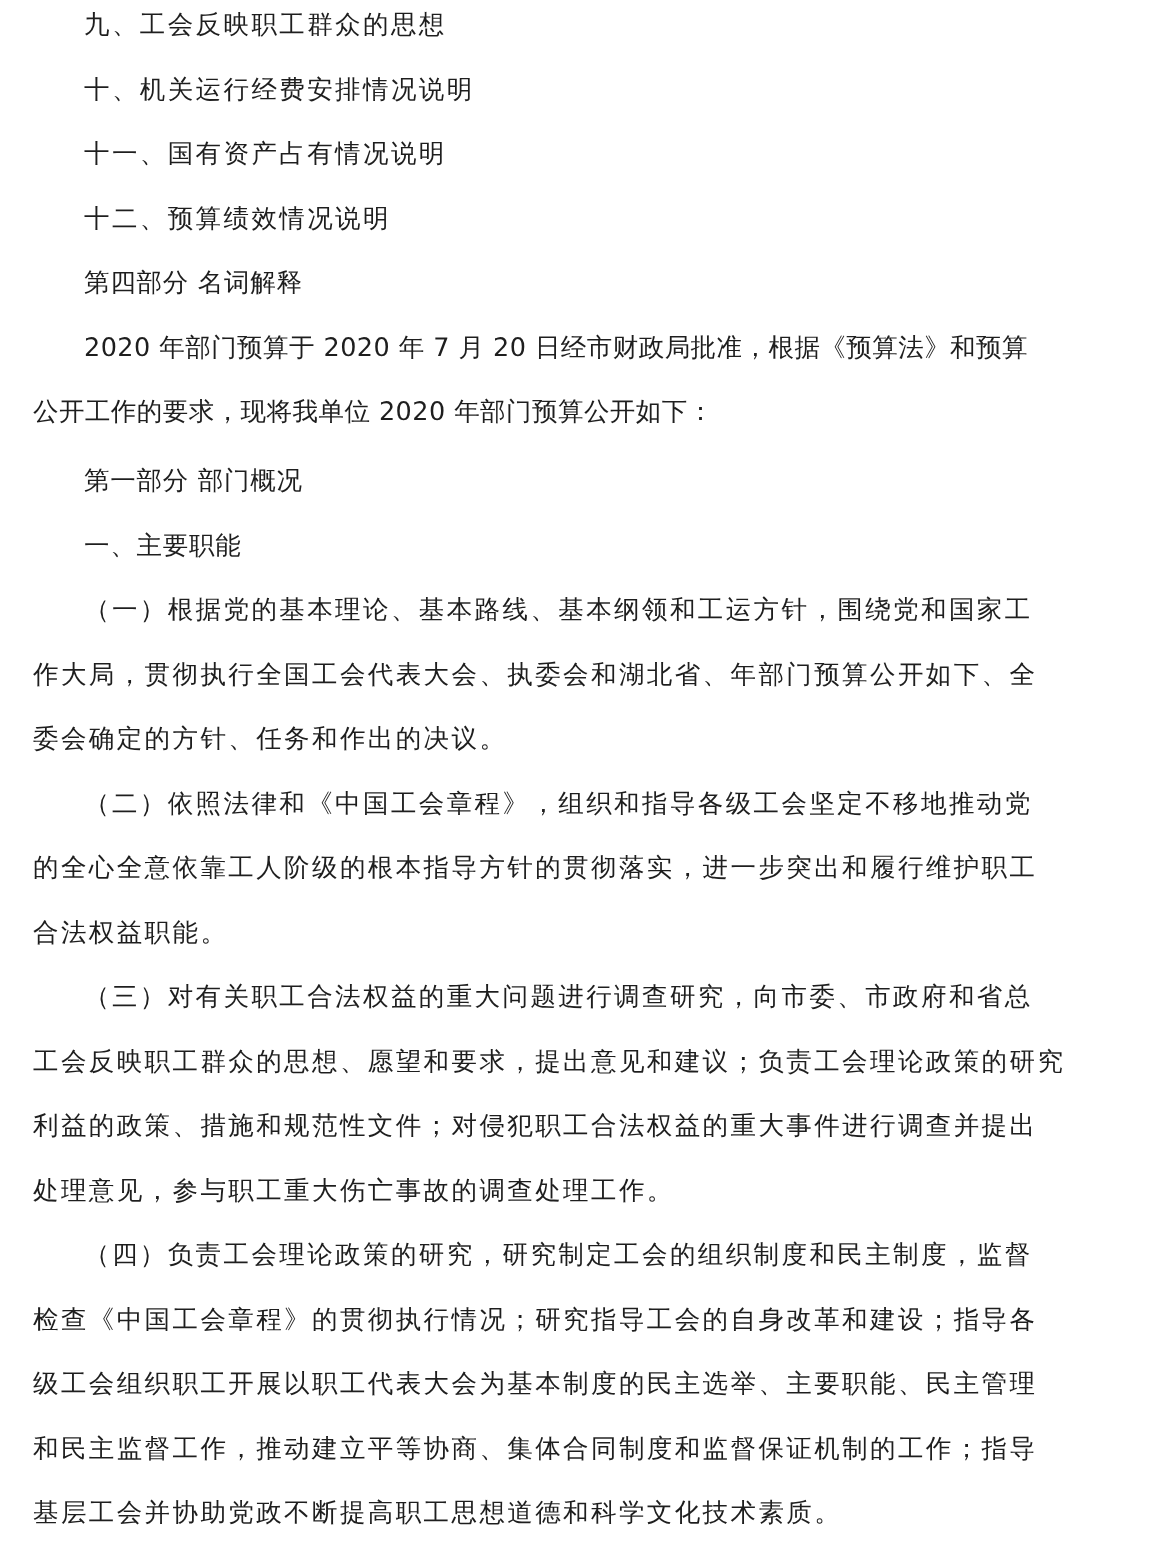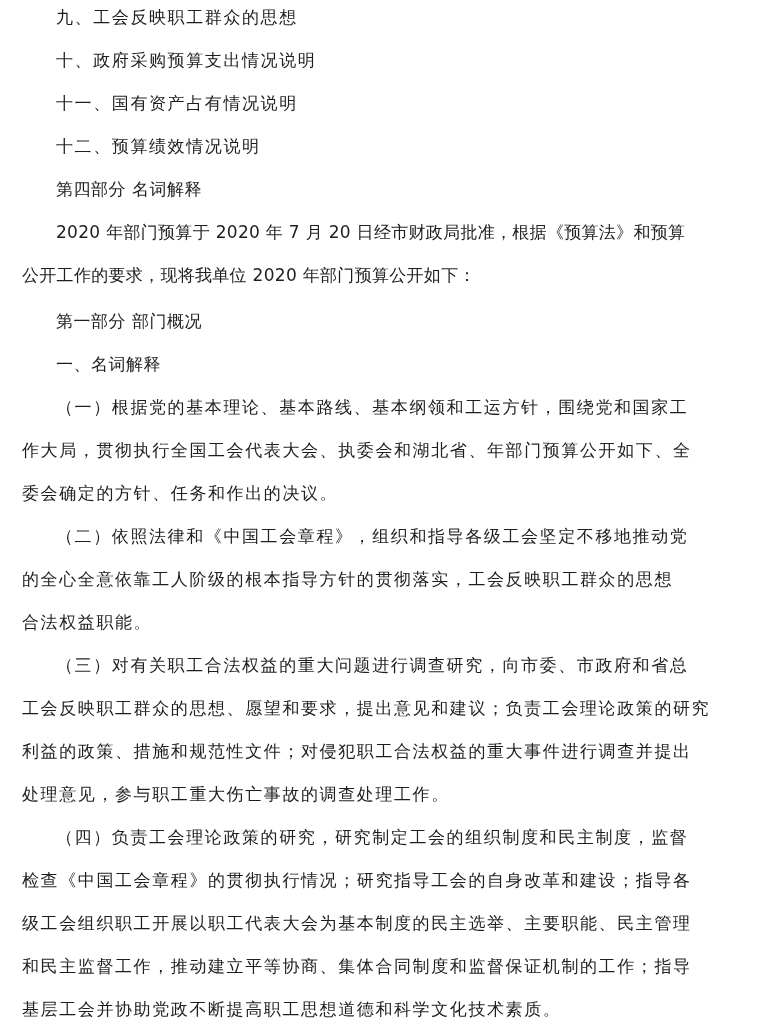--- a/index.html
+++ b/index.html
@@ -7,37 +7,37 @@
          font-family: "DejaVu Sans", "Liberation Sans", sans-serif; color: #1e1e1e; }
   .line { position: absolute; left: 22px; white-space: nowrap; font-size: 17px; line-height: 24px; letter-spacing: 1.6px; }
   .ind { left: 56px; }
   .bold { font-weight: normal; letter-spacing: 0.5px; }
 </style>
 </head>
 <body>
 
 <div>
   <div class="line ind" style="top:5px">九、工会反映职工群众的思想</div>
-  <div class="line ind" style="top:48px">十、政府采购预算支出情况说明</div>
+  <div class="line ind" style="top:48px">十、机关运行经费安排情况说明</div>
   <div class="line ind" style="top:91px">十一、国有资产占有情况说明</div>
   <div class="line ind" style="top:134px">十二、预算绩效情况说明</div>
   <div class="line ind bold" style="top:177px">第四部分 名词解释</div>
 
   <div class="line ind" style="top:220px; letter-spacing:0.3px">2020 年部门预算于 2020 年 7 月 20 日经市财政局批准，根据《预算法》和预算</div>
   <div class="line" style="top:263px; letter-spacing:0.3px">公开工作的要求，现将我单位  2020 年部门预算公开如下：</div>
 
   <div class="line ind bold" style="top:309px">第一部分 部门概况</div>
-  <div class="line ind bold" style="top:352px">一、名词解释</div>
+  <div class="line ind bold" style="top:352px">一、主要职能</div>
 
   <div class="line ind" style="top:395px">（一）根据党的基本理论、基本路线、基本纲领和工运方针，围绕党和国家工</div>
   <div class="line" style="top:438px">作大局，贯彻执行全国工会代表大会、执委会和湖北省、年部门预算公开如下、全</div>
   <div class="line" style="top:481px">委会确定的方针、任务和作出的决议。</div>
 
   <div class="line ind" style="top:524px">（二）依照法律和《中国工会章程》，组织和指导各级工会坚定不移地推动党</div>
-  <div class="line" style="top:567px">的全心全意依靠工人阶级的根本指导方针的贯彻落实，工会反映职工群众的思想</div>
+  <div class="line" style="top:567px">的全心全意依靠工人阶级的根本指导方针的贯彻落实，进一步突出和履行维护职工</div>
   <div class="line" style="top:610px">合法权益职能。</div>
 
   <div class="line ind" style="top:653px">（三）对有关职工合法权益的重大问题进行调查研究，向市委、市政府和省总</div>
   <div class="line" style="top:696px">工会反映职工群众的思想、愿望和要求，提出意见和建议；负责工会理论政策的研究</div>
   <div class="line" style="top:739px">利益的政策、措施和规范性文件；对侵犯职工合法权益的重大事件进行调查并提出</div>
   <div class="line" style="top:782px">处理意见，参与职工重大伤亡事故的调查处理工作。</div>
 
   <div class="line ind" style="top:825px">（四）负责工会理论政策的研究，研究制定工会的组织制度和民主制度，监督</div>
   <div class="line" style="top:868px">检查《中国工会章程》的贯彻执行情况；研究指导工会的自身改革和建设；指导各</div>
   <div class="line" style="top:911px">级工会组织职工开展以职工代表大会为基本制度的民主选举、主要职能、民主管理</div>

